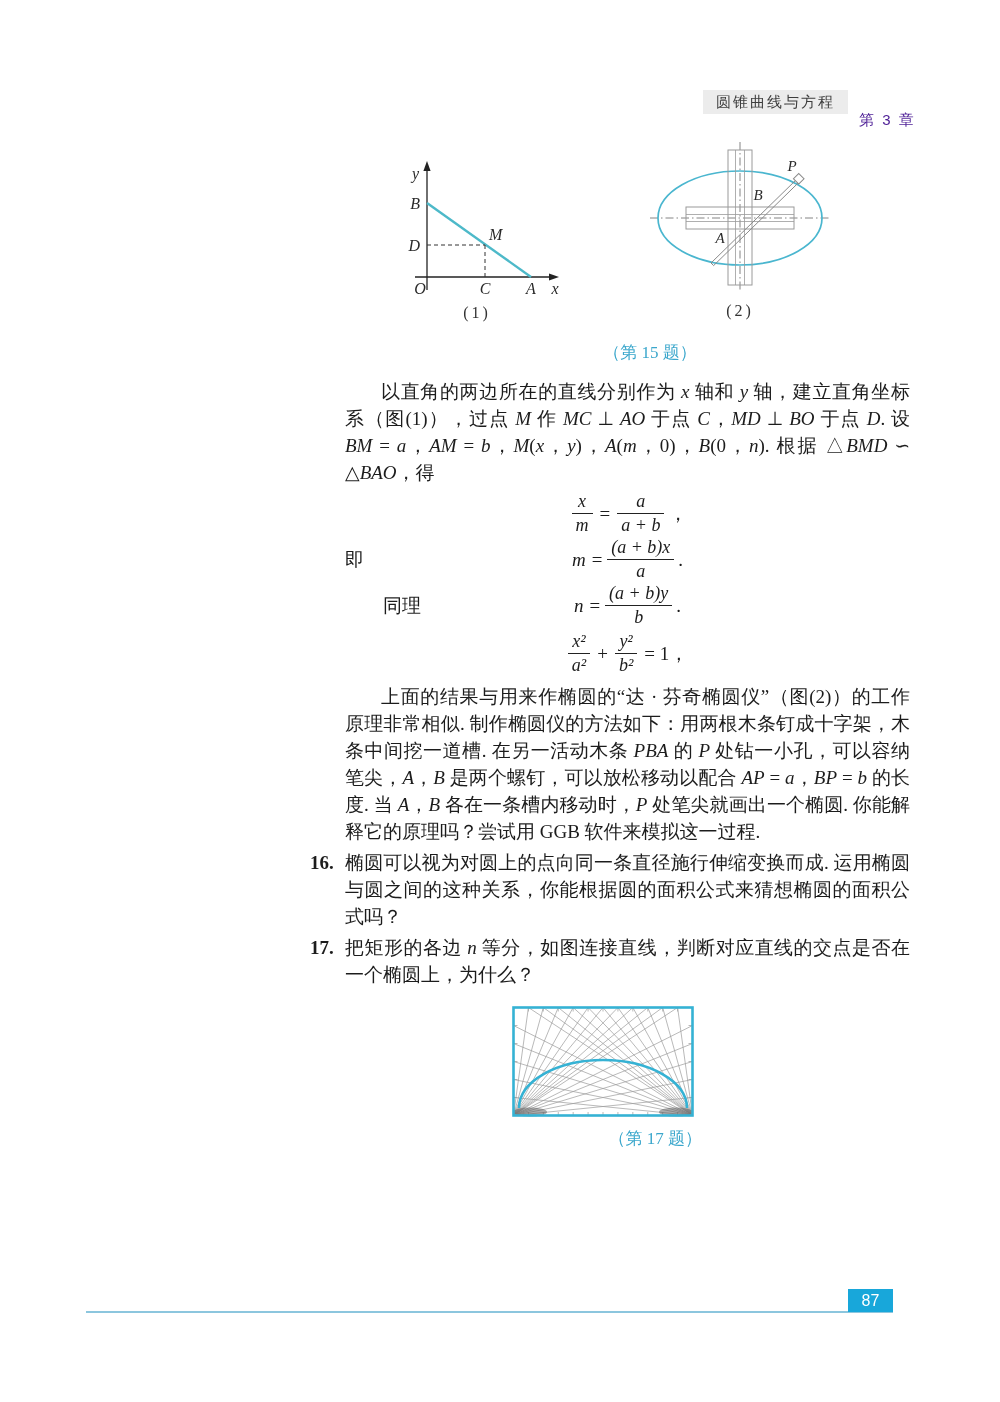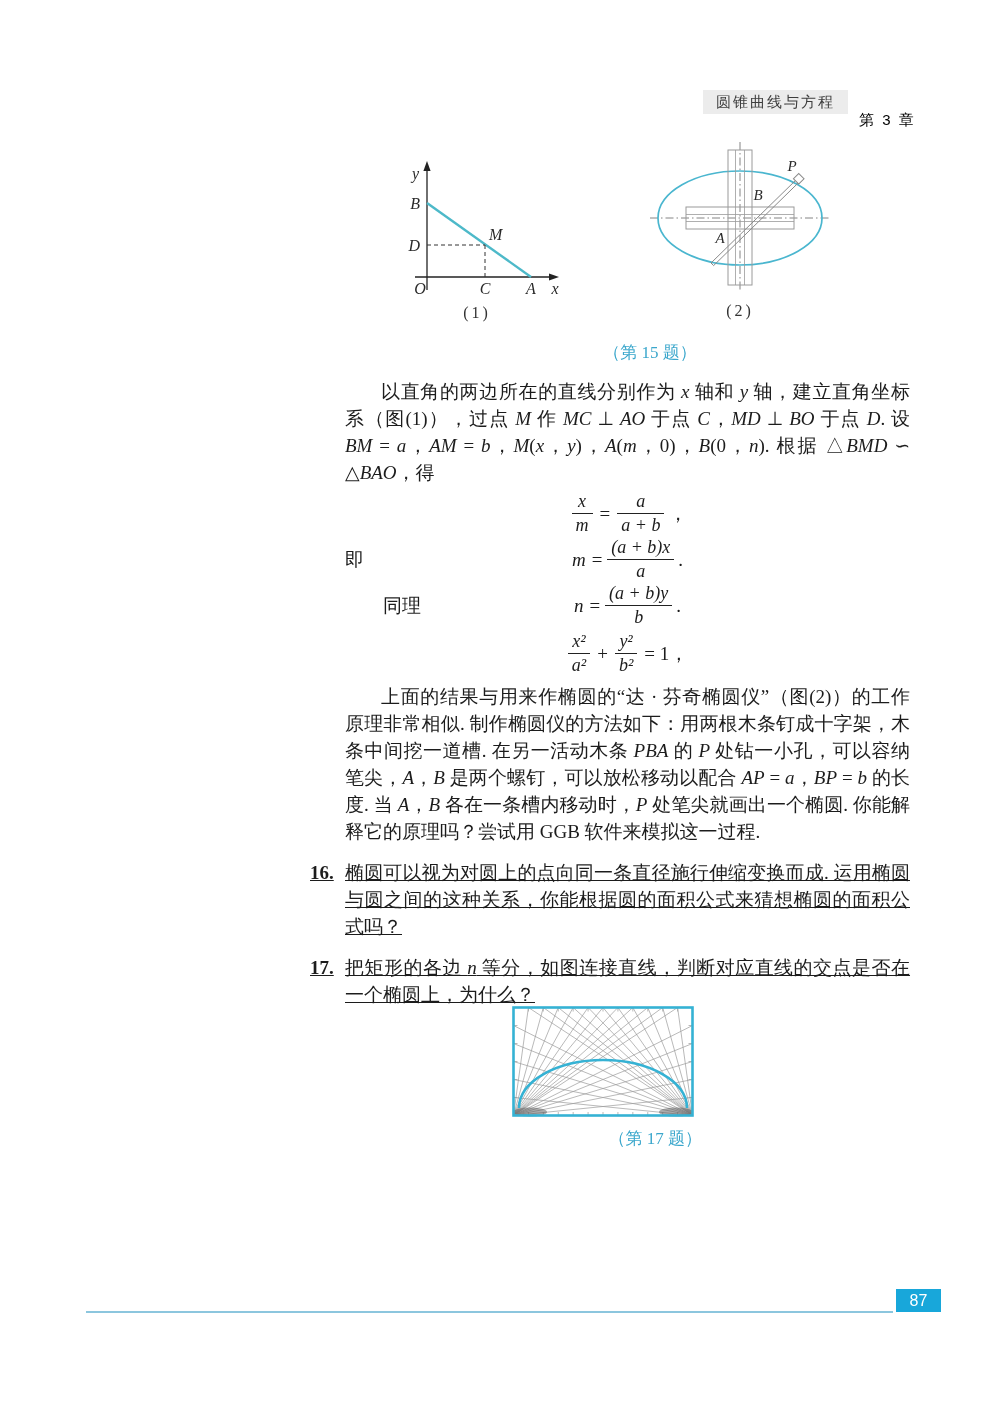--- a/index.html
+++ b/index.html
@@ -7,21 +7,21 @@
     position:relative; width:1000px; height:1402px; margin:0 auto;
     background:#ffffff; overflow:hidden;
     font-family:"Liberation Serif", serif; color:#1c1c1c;
   }
 
   
   .hdr { position:absolute; top:90px; left:703px; display:flex; height:24px;
          font-family:"Liberation Sans", sans-serif; font-size:15px; }
   .hdr-title { background:#ececec; color:#3d3d3d; padding:4px 13px; display:flex;
                align-items:center; letter-spacing:2px; }
-  .hdr-chap  { color:#000000; padding:0 11px; display:flex; align-items:center;
+  .hdr-chap  { color:#4c1d95; padding:0 11px; display:flex; align-items:center;
                letter-spacing:2px;margin-top:30px; }
 
   
   .fig { position:absolute; }
   svg text { font-family:"Liberation Serif", serif; }
   .mlab { font-style:italic; font-size:16px; fill:#2a2a2a; }
   .mlab2 { font-style:italic; font-size:15px; fill:#2a2a2a; }
   .figcap { font-size:16px; fill:#333; letter-spacing:3px; }
 
   .cap { position:absolute; text-align:center; color:#3ba7cc; font-size:17px; }
@@ -38,27 +38,27 @@
   .frow.tall { height:50px; }
   .flabel { position:absolute; left:0; top:50%; transform:translateY(-50%); }
   .flabel.shift { left:38px; }
   .math { font-family:"Liberation Serif", serif; font-style:italic; }
   .frac { display:inline-block; vertical-align:middle; text-align:center;
           line-height:1.15; font-size:18px; margin:0 4px; }
   .frac .fn { display:block; padding:0 4px 1px; border-bottom:1.3px solid #222; }
   .frac .fd { display:block; padding:1px 4px 0; }
   .fop { margin:0 3px; }
 
-  .item { display:flex; margin-top:14px;text-decoration:underline; }
+  .item { display:flex; margin-top:4px; }
   .inum { width:35px; flex:none; font-weight:bold; }
   .itext { margin:0; flex:1; }
 
   
   .rule { position:absolute; left:86px; top:1311px; width:807px; height:2px; }
-  .pagenum { position:absolute; left:896px; top:1289px; width:45px; height:23px;
+  .pagenum { position:absolute; left:848px; top:1289px; width:45px; height:23px;
              color:#fff; font-family:"Liberation Sans", sans-serif; font-size:16px;
              display:flex; align-items:center; justify-content:center; }
 </style>
 </head>
 <body>
 
 <div class="page">
 
   <div class="hdr">
     <div class="hdr-title">圆锥曲线与方程</div>

